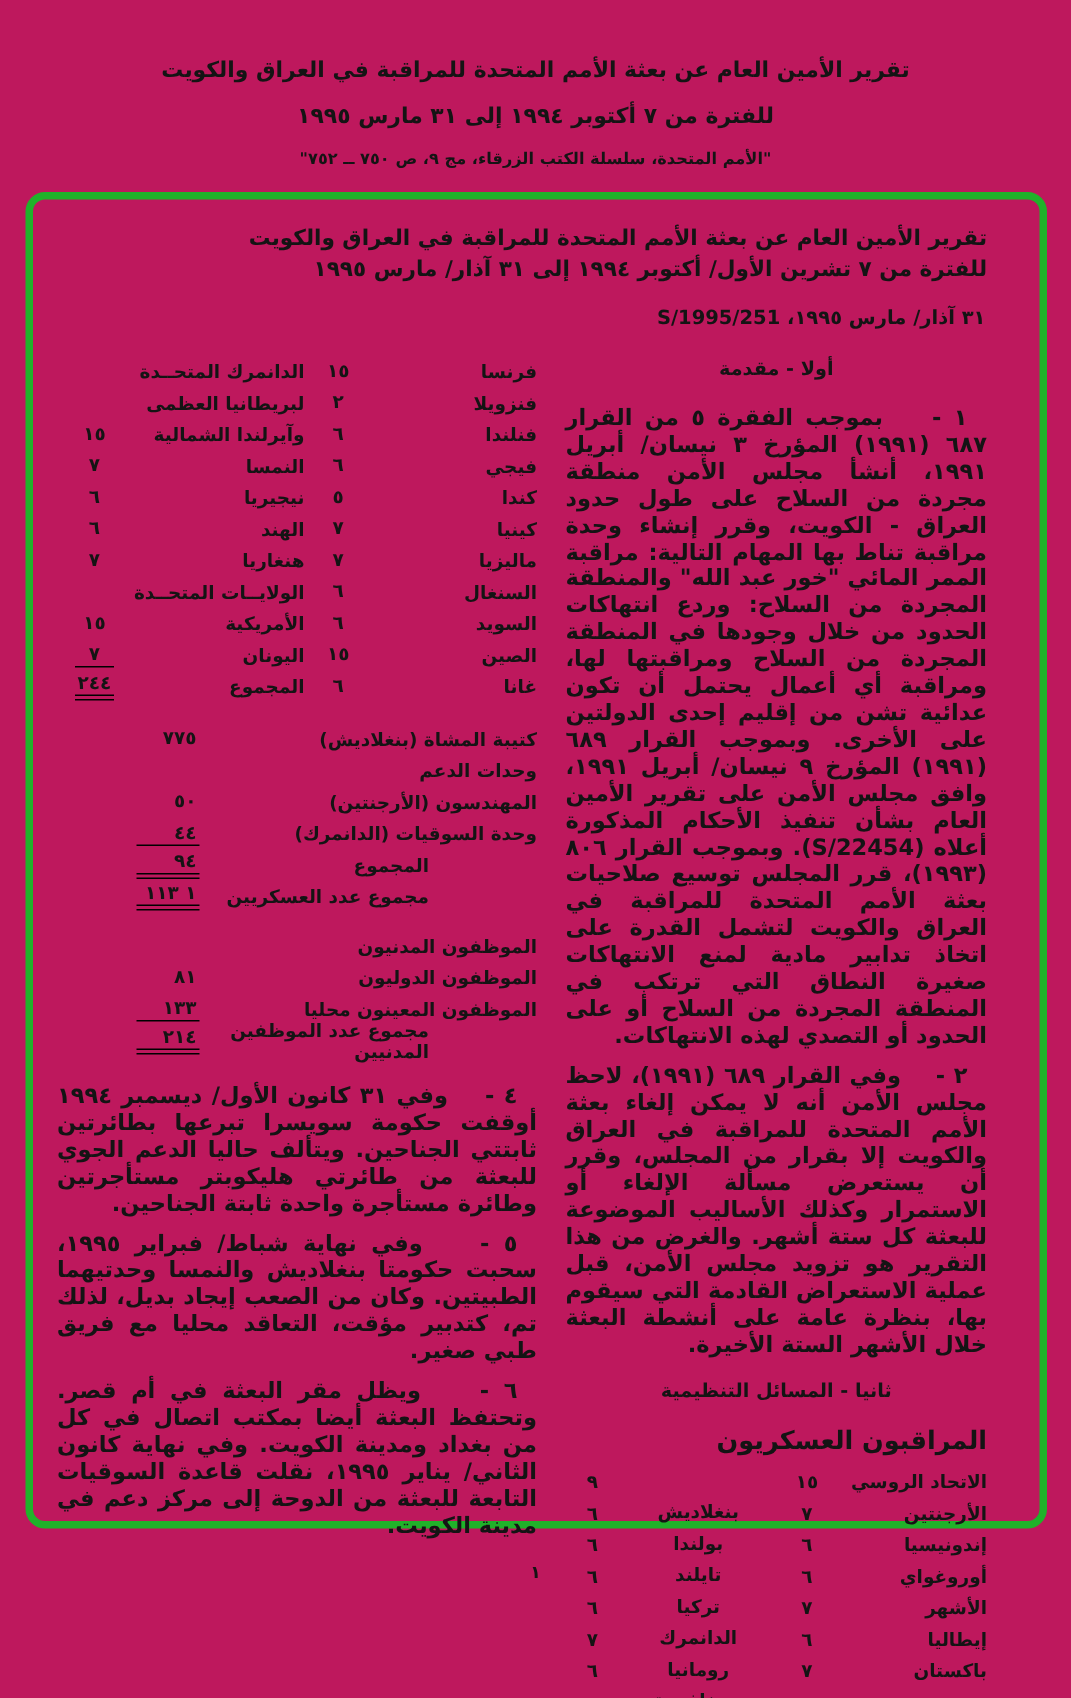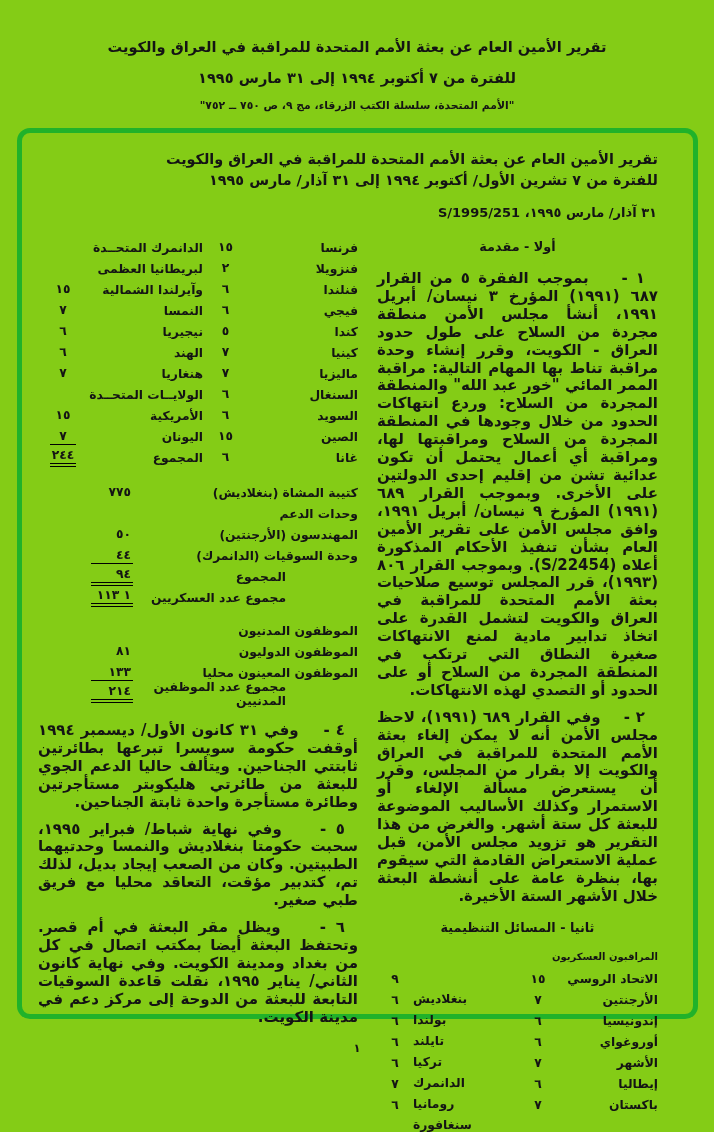--- a/index.html
+++ b/index.html
@@ -2,21 +2,21 @@
 <html lang="ar" dir="rtl"><head>
 <meta charset="utf-8">
 <style>
   * { margin:0; padding:0; box-sizing:border-box; }
   html,body { background:#ffffff; }
   body {
     width:714px; height:1132px; position:relative;
     font-family:"DejaVu Sans", sans-serif;
     color:#141414; direction:rtl;
   }
-  .page { position:absolute; inset:0; overflow:hidden; background:#84cc16; }
+  .page { position:absolute; inset:0; overflow:hidden; background:#be185d; }
 
   
   .hdr { position:absolute; top:38px; left:0; right:0; text-align:center; font-weight:bold; }
   .hdr .l1 { font-size:14.6px; margin-bottom:14px; }
   .hdr .l2 { font-size:14.6px; margin-bottom:13px; }
   .hdr .l3 { font-size:10.8px; }
 
   
   .gbox {
     position:absolute; left:17px; top:128px; width:681px; height:891px;
@@ -34,30 +34,30 @@
 
   .col-r { position:absolute; top:233px; right:56px; width:281px; }
   .col-l { position:absolute; top:237px; left:38px;  width:320px; }
 
   .sec { text-align:center; font-weight:bold; font-size:12.8px; margin:6px 0 16px; }
   .sec2 { margin-top:14px; }
   .body {
     font-size:15px; line-height:17.9px; text-align:justify;
     font-weight:bold; text-indent:13px; margin-bottom:9px;
   }
-  .obs-h { font-weight:bold; font-size:10px; margin:12px 0 7px; }
+  .obs-h { font-weight:bold; font-size:17px; margin:12px 0 7px; }
 
   .tbl { width:100%; }
   .trow { display:flex; align-items:center; height:21px; font-weight:bold; font-size:12.3px; }
   .trow .c { white-space:nowrap; overflow:visible; }
   .num { text-align:center; }
   
   .tbl-r .c1 { width:100px; text-align:right; }
   .tbl-r .n1 { width:40px; }
-  .tbl-r .c2 { width:105px; text-align:left;margin-top:40px; }
+  .tbl-r .c2 { width:105px; text-align:center;margin-top:40px; }
   .tbl-r .n2 { width:36px; }
   
   .tbl-l .c1 { width:110px; text-align:right; }
   .tbl-l .n1 { width:45px; }
   .tbl-l .c2 { width:115px; text-align:right; }
   .tbl-l .n2 { width:50px; }
 
   .nval { display:inline-block; min-width:26px; text-align:center; padding:0 2px 1px 2px; }
   .single { border-bottom:1.5px solid #000; }
   .double { border-bottom:4px double #000; }

